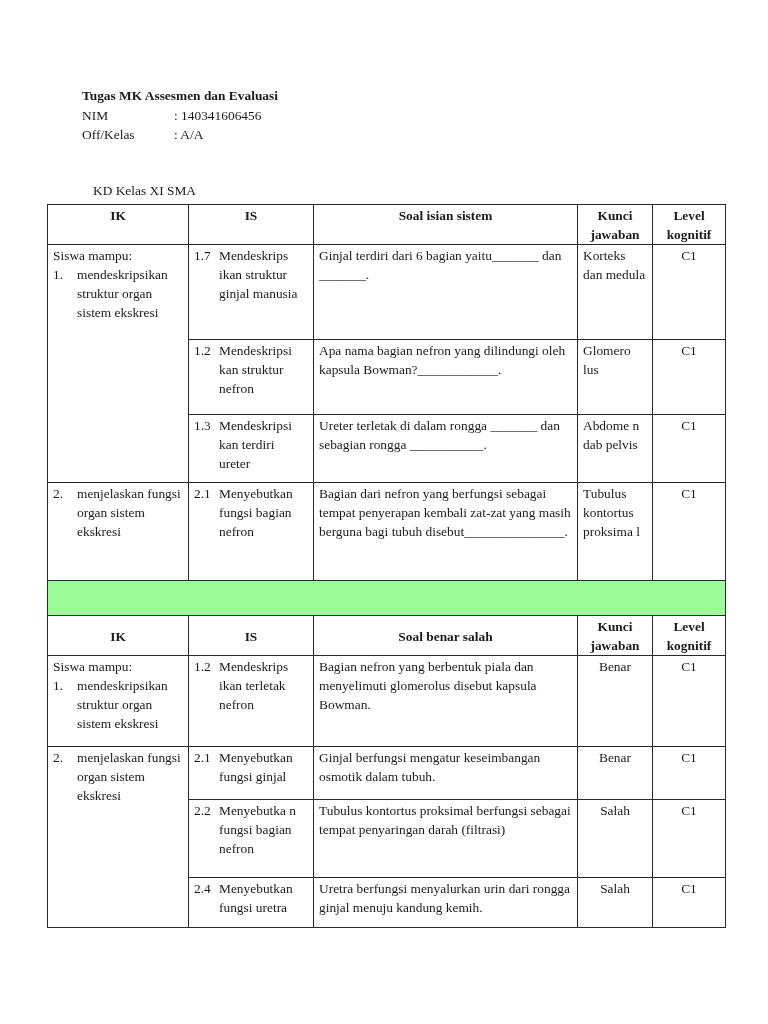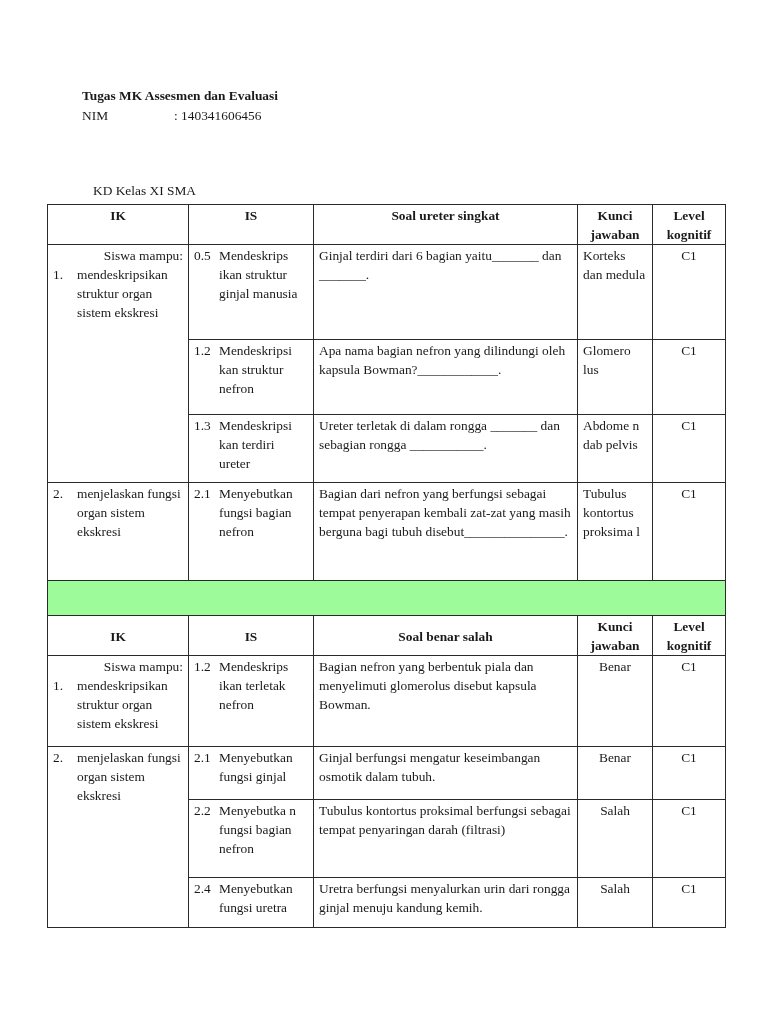--- a/index.html
+++ b/index.html
@@ -22,72 +22,76 @@
     border: 1.3px solid #2a2a2a; vertical-align: top; padding: 1px 5px 0 5px;
     line-height: 19px; font-weight: normal;
   }
   table.grid th { font-weight: bold; text-align: center; }
   .c-ik { width: 141px; }
   .c-is { width: 125px; }
   .c-soal { width: 264px; }
   .c-kunci { width: 75px; }
   .c-level { width: 73px; }
 
-  .ik-intro { display: block; text-align: right; }
+  .ik-intro { display: block; }
   .ik-item { display: flex; }
   .ik-num { width: 24px; flex: none; }
   .is-item { display: flex; }
   .is-num { width: 25px; flex: none; text-align: left; }
   .is-text { flex: 1; }
   .center { text-align: center; }
   .tight { line-height: 17px; }
   .green-row td { background: #9efb9a; height: 33px; padding: 0; }
 </style>
 </head>
 <body>
 
 <div class="header-block">
   <div class="header-title">Tugas MK Assesmen dan Evaluasi</div>
   <div class="meta-row">
     <span class="meta-label">NIM</span>
     <span>: 140341606456</span>
   </div>
+  <div class="meta-row">
+    <span class="meta-label">Off/Kelas</span>
+    <span>: A/A</span>
+  </div>
 </div>
 
 <div class="kd-title">KD Kelas XI SMA</div>
 
 <table class="grid" style="top:204px;">
   <colgroup>
     <col class="c-ik">
       <col class="c-is">
       <col class="c-soal">
       <col class="c-kunci">
       <col class="c-level">
   </colgroup>
 
   <tbody>
       <tr style="height:38px;">
     <th>IK</th>
     <th>IS</th>
-    <th>Soal ureter singkat</th>
+    <th>Soal isian sistem</th>
     <th>Kunci jawaban</th>
     <th>Level kognitif</th>
   </tr>
 
   <tr style="height:95px;">
     <td rowspan="3" class="tight">
       <span class="ik-intro">Siswa mampu:</span>
       <div class="ik-item">
         <span class="ik-num">1.</span>
         <span>mendeskripsikan struktur organ sistem ekskresi</span>
       </div>
     </td>
     <td>
       <div class="is-item">
-            <span class="is-num">0.5</span>
+            <span class="is-num">1.7</span>
             <span class="is-text">Mendeskrips ikan struktur ginjal manusia</span>
           </div>
     </td>
     <td class="tight">Ginjal terdiri dari 6 bagian yaitu_______ dan _______.</td>
     <td>Korteks dan medula</td>
     <td class="center">C1</td>
   </tr>
 
   <tr style="height:75px;">
     <td>

